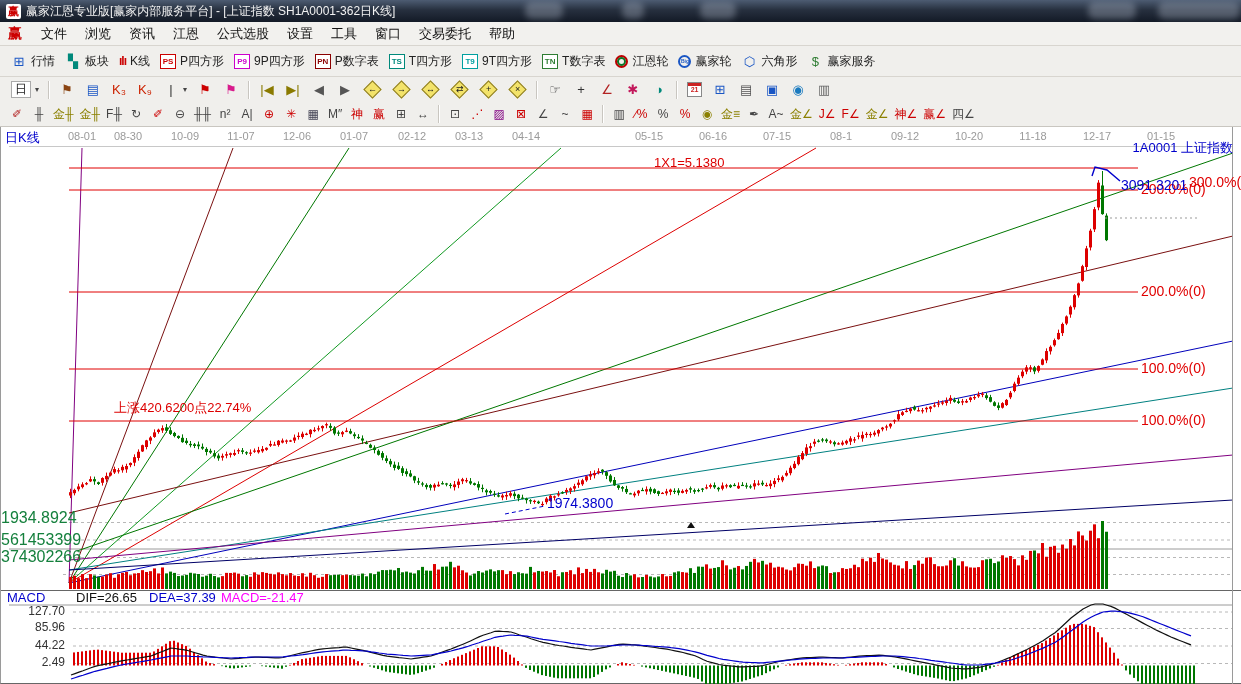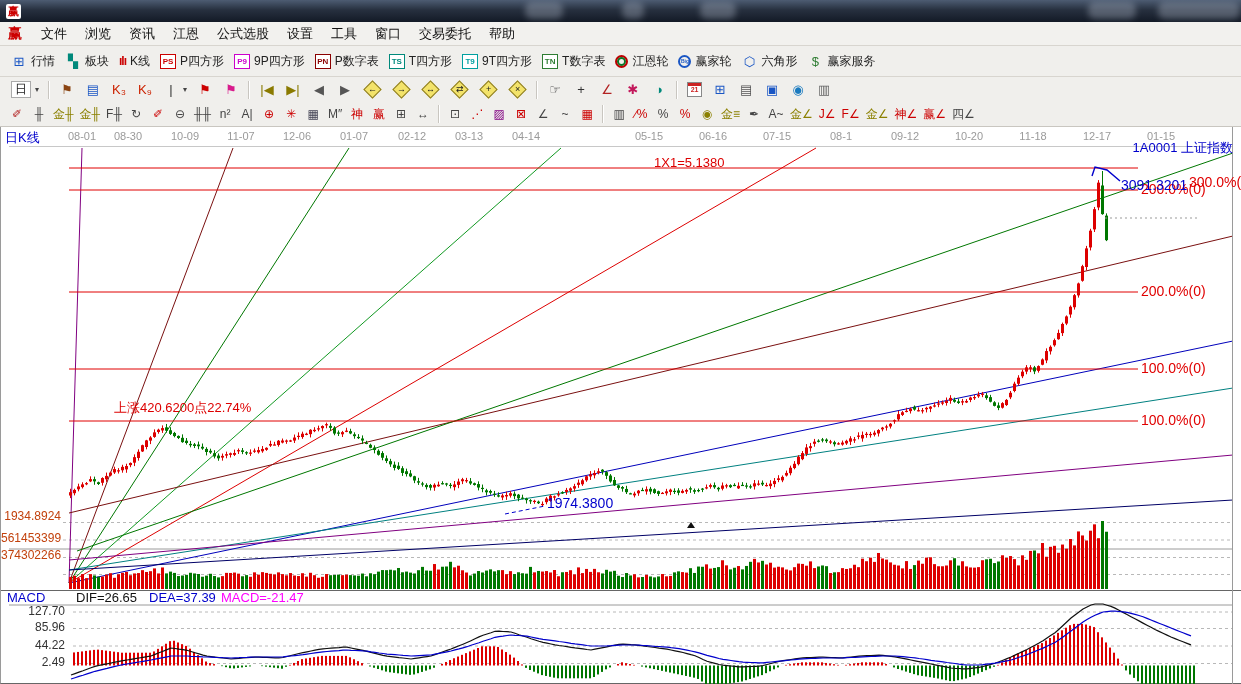--- a/index.html
+++ b/index.html
@@ -41,34 +41,35 @@
   .cal .calbar{width:100%;height:3px;background:#c22;}
   .cal .calnum{font-size:7px;color:#c22;font-weight:bold;line-height:1.2;}
   
   .chart-panel{position:absolute;top:127px;left:0;width:1241px;height:463px;background:#fff;
     border-left:1px solid #9a9a9a;}
   .macd-panel{position:absolute;top:590px;left:0;width:1241px;height:94px;background:#fff;
     border-left:1px solid #9a9a9a;border-bottom:1px solid #666;}
   .chart-panel svg,.macd-panel svg{position:absolute;top:0;left:0;}
   .ovl{position:absolute;white-space:nowrap;line-height:1.05;}
   .date-lab{color:#9a9a9a;font-size:11px;transform:translateX(-50%);}
-  .left-lab{color:#c2410c;font-size:12px;width:60px;text-align:right;left:0;}
+  .left-lab{color:#15803d;font-size:16px;width:60px;text-align:right;left:0;}
   .lvl-lab{color:#e00000;font-size:14px;}
   .mode-lab{color:#0000cc;font-size:13px;}
   .sym-lab{color:#0000cc;font-size:13px;}
   .macd-h{font-size:13px;top:1px;}
   .macd-scale{color:#333;font-size:12px;width:64px;text-align:right;left:0;}
 </style>
 </head>
 <body>
 
 <div class="window">
 
   <div class="titlebar">
     <span class="app-icon">赢</span>
+    <span class="title-text">赢家江恩专业版[赢家内部服务平台] - [上证指数  SH1A0001-362日K线]</span>
     <div id="smudges">
         <div class="smudge" style="left: 525px; width: 38px;"></div>
         <div class="smudge" style="left: 622px; width: 22px;"></div>
         <div class="smudge" style="left: 700px; width: 36px;"></div>
         <div class="smudge" style="left: 1088px; width: 48px;"></div>
         <div class="smudge" style="left: 1158px; width: 82px;"></div>
       </div>
   </div>
 
   <div class="menubar" id="menubar">

